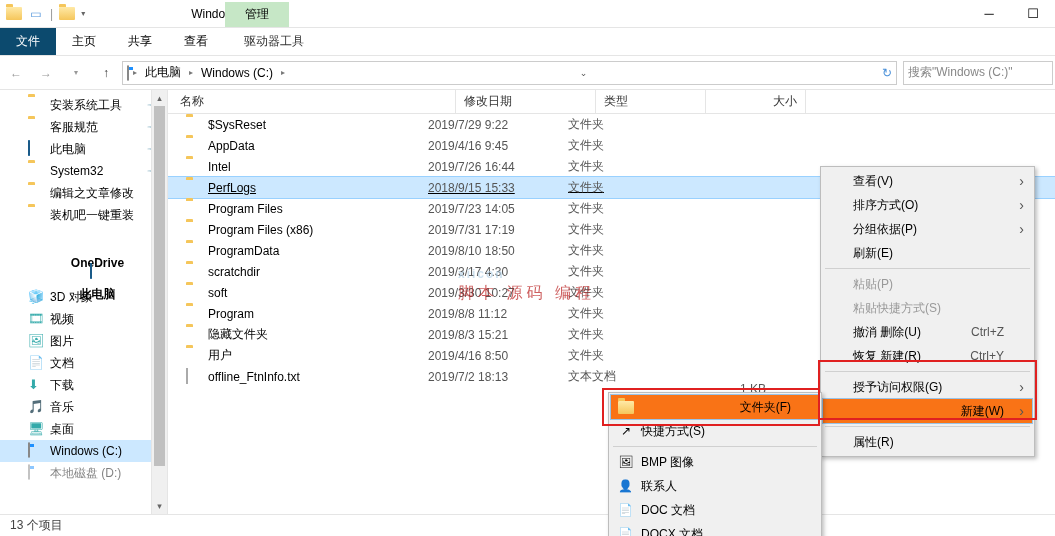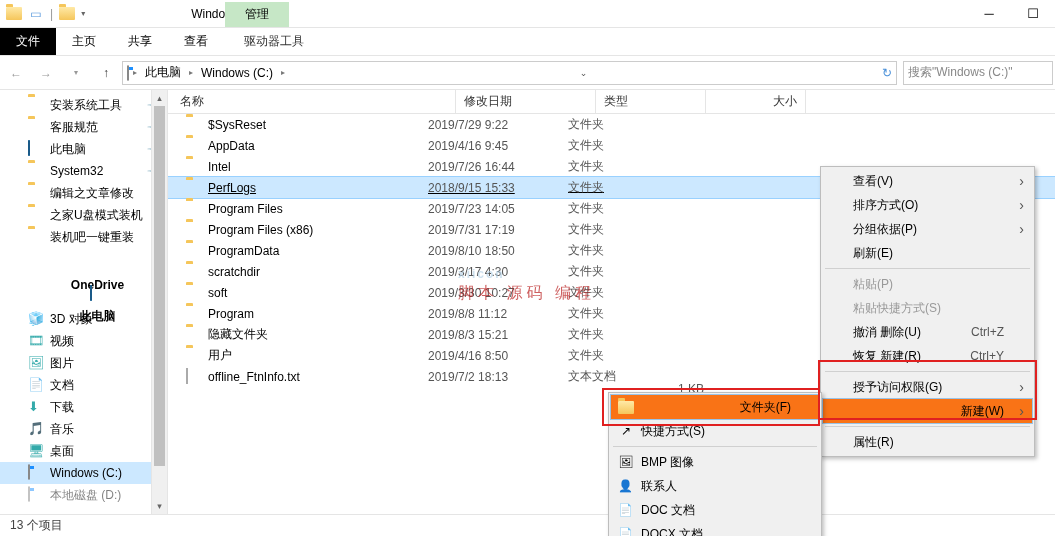--- a/index.html
+++ b/index.html
@@ -8,21 +8,21 @@
 .titlebar { height: 28px; display: flex; align-items: center; background: #fff; border-bottom: 1px solid #e5e5e5; }
 .titlebar .qat { display: flex; align-items: center; gap: 6px; padding: 0 6px; }
 .titlebar .qat .ico { width: 16px; height: 16px; display: flex; align-items: center; justify-content: center; }
 .titlebar .win-title { flex: 1; text-align: left; padding-left: 100px; font-size: 12px; }
 .titlebar .manage-tab { background: #c6e7c6; padding: 4px 20px; font-size: 12px; position: absolute; left: 225px; top: 2px; }
 .titlebar .sys-btns { margin-left: auto; display: flex; }
 .titlebar .sys-btns div { width: 44px; height: 28px; display: flex; align-items: center; justify-content: center; font-size: 13px; }
 
 .ribbon-tabs { height: 28px; display: flex; align-items: stretch; border-bottom: 1px solid #e5e5e5; }
 .ribbon-tabs .tab { padding: 0 16px; display: flex; align-items: center; cursor: pointer; }
-.ribbon-tabs .tab.file { background: #000000; color: #fff; }
+.ribbon-tabs .tab.file { background: #0c4a6e; color: #fff; }
 .ribbon-tabs .tab.ctx { color: #333; margin-left: 4px; }
 
 .navbar { height: 34px; display: flex; align-items: center; border-bottom: 1px solid #e5e5e5; padding: 0 2px; gap: 2px; }
 .nav-btn { width: 28px; height: 28px; display: flex; align-items: center; justify-content: center; color: #999; }
 .nav-btn.enabled { color: #333; }
 .address { flex: 1; height: 24px; border: 1px solid #ccc; display: flex; align-items: center; padding: 0 4px; gap: 4px; }
 .address .crumb { padding: 2px 4px; }
 .address .sep { color: #777; font-size: 8px; }
 .address .refresh { margin-left: auto; }
 .address .dd { padding: 0 4px; color: #555; }
@@ -47,21 +47,21 @@
 .col.size { width: 100px; text-align: right; justify-content: flex-end; }
 
 .filelist { flex: 1; overflow: auto; }
 .row { display: flex; height: 21px; align-items: center; }
 .row .name { display: flex; align-items: center; gap: 6px; padding-left: 18px; }
 .row .ico { width: 16px; height: 16px; flex-shrink: 0; }
 .row.sel { background: #cce8ff; outline: 1px solid #99d1ff; text-decoration: underline; }
 .cell { color: #555; }
 .cell.date { width: 140px; }
 .cell.type { width: 110px; }
-.cell.size { width: 100px; padding-right: 12px; margin-top: 24px; }
+.cell.size { width: 100px; text-align: right; padding-right: 12px; margin-top: 24px; }
 .cell.name { width: 260px; color: #000; }
 
 .status { height: 22px; border-top: 1px solid #e5e5e5; display: flex; align-items: center; padding: 0 10px; color: #444; }
 
 .folder-icon { width: 16px; height: 13px; background: linear-gradient(#ffe9a6,#f5c65b); border-radius: 1px; position: relative; }
 .folder-icon::before { content:''; position:absolute; top:-3px; left:0; width:7px; height:3px; background:#f5c65b; border-radius:1px 1px 0 0; }
 .file-icon { width: 13px; height: 16px; background:#fff; border:1px solid #aaa; position: relative; }
 .drive-icon { width:16px; height:12px; background:linear-gradient(#e8e8e8,#bdbdbd); border:1px solid #888; border-radius:1px; position:relative; }
 .drive-icon::after { content:''; position:absolute; left:1px; top:1px; width:4px; height:3px; background:#1e90ff; }
 .pc-icon { width:16px; height:12px; background:#2a7ab0; border:1px solid #1a5a88; border-radius:1px; }
@@ -160,24 +160,20 @@
           <span class="ico"><span class="folder-icon"></span></span>
           <span>System32</span>
           <span class="pin">📌</span>
         </div>
         <div class="nav-item">
           <span class="ico"><span class="folder-icon"></span></span>
           <span>编辑之文章修改</span>
         </div>
         <div class="nav-item">
           <span class="ico"><span class="folder-icon"></span></span>
-          <span>之家U盘模式装机</span>
-        </div>
-        <div class="nav-item">
-          <span class="ico"><span class="folder-icon"></span></span>
           <span>装机吧一键重装</span>
         </div>
       </div>
     <div class="nav-group-gap"></div>
     <div class="nav-item l1">
         <span class="ico"><span class="onedrive-icon"></span></span>
         <span>OneDrive</span>
       </div>
     <div class="nav-group-gap"></div>
     <div class="nav-item l1">

